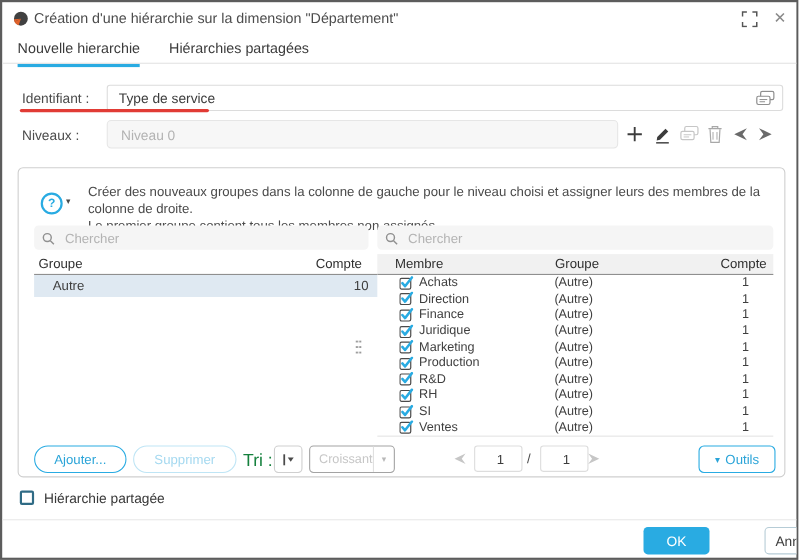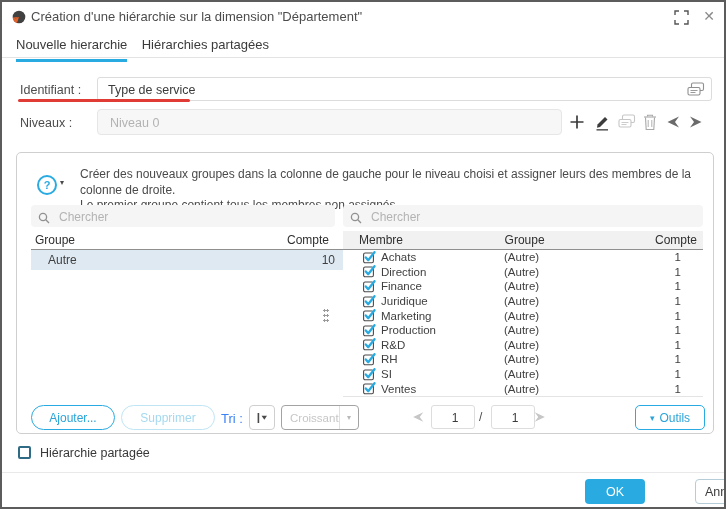--- a/index.html
+++ b/index.html
@@ -17,21 +17,21 @@
   
   .app-icon{left:10px;top:8px;width:14px;height:14px;}
   .window-title{left:29px;top:7px;font-size:13px;color:#4c4c4c;white-space:nowrap;}
   .expand-btn{left:672px;top:8px;width:15px;height:15px;cursor:pointer;}
   .close-btn{left:697px;top:4px;width:20px;height:20px;font-size:14px;color:#8a8a8a;
     text-align:center;line-height:20px;cursor:pointer;}
   
   .tabs{left:14px;top:33px;white-space:nowrap;}
   .tab{display:inline-block;font-size:13px;color:#3b3b3b;padding-bottom:7px;cursor:pointer;}
   .tab.active{border-bottom:3px solid var(--accent);}
-  .tab + .tab{margin-left:10px;}
+  .tab + .tab{margin-left:22px;}
   .tabs-sep{left:0;top:55px;width:726px;height:1px;background:#e3e3e3;}
   
   .lbl{font-size:12.5px;color:#4c4c4c;white-space:nowrap;}
   .lbl-identifiant{left:18px;top:81px;text-align:right;}
   .identifiant-input{left:95px;top:75px;width:615px;height:24px;box-sizing:border-box;
     border:1px solid #dcdcdc;border-radius:3px;background:#fff;}
   .identifiant-input input{position:absolute;left:8px;top:0;width:570px;height:22px;border:0;outline:0;
     font-family:inherit;font-size:12.5px;color:#3c3c3c;background:transparent;}
   .rename-icon{position:absolute;right:6px;top:4px;width:18px;height:15px;cursor:pointer;}
   .red-underline{left:16px;top:97px;width:172px;height:3px;background:var(--red);border-radius:2px;}
@@ -81,21 +81,21 @@
   .rt-row .nm{margin-left:5px;width:123px;white-space:nowrap;overflow:hidden;}
   .rt-row .gp{width:155px;}
   .rt-row .ct{flex:1;text-align:right;padding-right:22px;}
   .splitter{left:306px;top:155px;width:6px;height:16px;cursor:col-resize;
     background-image:radial-gradient(circle,#9a9a9a 1px,transparent 1.3px);background-size:3px 5px;}
   
   .pill{box-sizing:border-box;height:25px;border-radius:13px;background:#fff;font-size:12px;
     display:flex;align-items:center;justify-content:center;cursor:pointer;}
   .btn-ajouter{left:14px;top:252px;width:84px;border:1px solid var(--accent);color:#2aa4d8;}
   .btn-supprimer{left:104px;top:252px;width:94px;border:1px solid #bfe5f5;color:#a5d9f0;}
-  .tri-label{left:204px;top:258px;font-size:13px;color:#3b82f6;}
+  .tri-label{left:204px;top:258px;font-size:16px;color:#15803d;}
   .sort-btn{left:232px;top:252px;width:26px;height:25px;box-sizing:border-box;border:1px solid #cfcfcf;
     border-radius:4px;display:flex;align-items:center;justify-content:center;cursor:pointer;}
   .croissant{left:264px;top:252px;width:78px;height:25px;box-sizing:border-box;border:1px solid #a3a3a3;
     border-radius:4px;display:flex;align-items:center;cursor:pointer;}
   .croissant .val{flex:1;padding-left:8px;font-size:11.5px;color:#c6c6c6;white-space:nowrap;overflow:hidden;}
   .croissant .arr{width:18px;height:100%;border-left:1px solid #e0e0e0;display:flex;align-items:center;
     justify-content:center;font-size:8px;color:#b9b9b9;}
   .pg-arrow{top:257px;width:14px;height:14px;cursor:pointer;}
   .pg-prev{left:394px;} .pg-next{left:516px;}
   .pg-box{top:252px;width:44px;height:24px;box-sizing:border-box;border:1px solid #ddd;border-radius:3px;}

